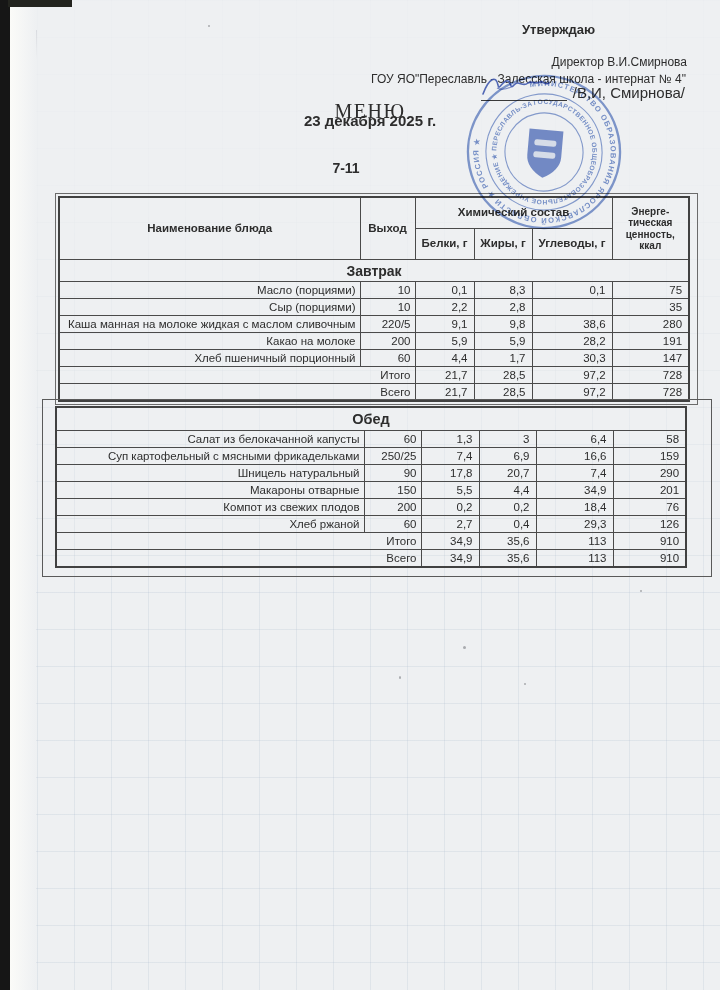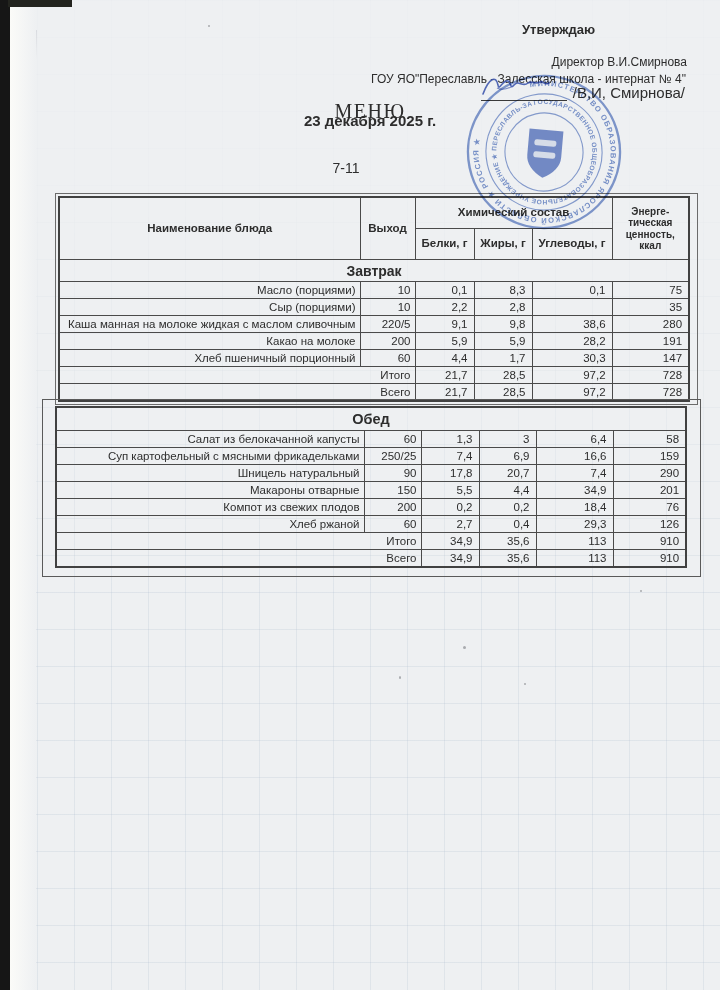--- a/index.html
+++ b/index.html
@@ -33,28 +33,28 @@
   .sigrow{position:absolute;right:35px;top:84px;font-size:15px;z-index:12;display:flex;align-items:flex-end;}
   .sigline{display:inline-block;width:86px;height:16px;border-bottom:1.2px solid #3a3a3a;position:relative;}
   .squiggle{position:absolute;left:-4px;top:-12px;}
   .signame{margin-left:6px;white-space:nowrap;}
 
   .title-main{position:absolute;left:280px;top:100px;width:180px;text-align:center;
     font-family:"Liberation Serif",serif;font-weight:normal;font-size:20px;letter-spacing:1.5px;z-index:10;}
   .title-date{position:absolute;left:280px;top:112px;width:180px;text-align:center;
     font-weight:bold;font-size:15px;z-index:10;}
   .title-grade{position:absolute;left:280px;top:160px;width:132px;text-align:center;
-    font-weight:normal;font-size:14px;z-index:10;}
+    font-weight:bold;font-size:14px;z-index:10;}
 
   
   .stamp{position:absolute;left:458px;top:66px;z-index:20;mix-blend-mode:multiply;opacity:.85;pointer-events:none;}
 
   
   .t1box{position:absolute;left:55px;top:193px;width:637px;border:1px solid #6b6b6b;padding:2px 2px 2px 2px;z-index:8;background:transparent;}
-  .t2box{position:absolute;left:42px;top:399px;width:640px;border:1.5px solid #5a5a5a;padding:6px 5px 8px 12px;z-index:8;}
+  .t2box{position:absolute;left:42px;top:399px;width:640px;border:1.5px solid #5a5a5a;padding:6px 16px 8px 12px;z-index:8;}
   table{border-collapse:collapse;table-layout:fixed;width:630px;}
   td,th{border:1px solid #4a4a4a;font-size:11.5px;padding:0 4px;overflow:hidden;white-space:nowrap;}
   th{font-weight:bold;text-align:center;vertical-align:middle;white-space:normal;line-height:1.2;}
   .h-chem{height:30px;}
   .h-sub th{height:30px;}
   .c-energy{font-size:10px;line-height:1.15;padding:1px 2px;}
   td.num{text-align:right;padding-right:6px;height:16px;line-height:15px;}
   td.out{text-align:right;padding-right:4px;height:16px;line-height:15px;}
   td.dish{text-align:right;height:16px;line-height:15px;}
   td.section{font-size:14px;font-weight:bold;text-align:center;height:21px;border-left:1px solid #4a4a4a;border-right:1px solid #4a4a4a;}

